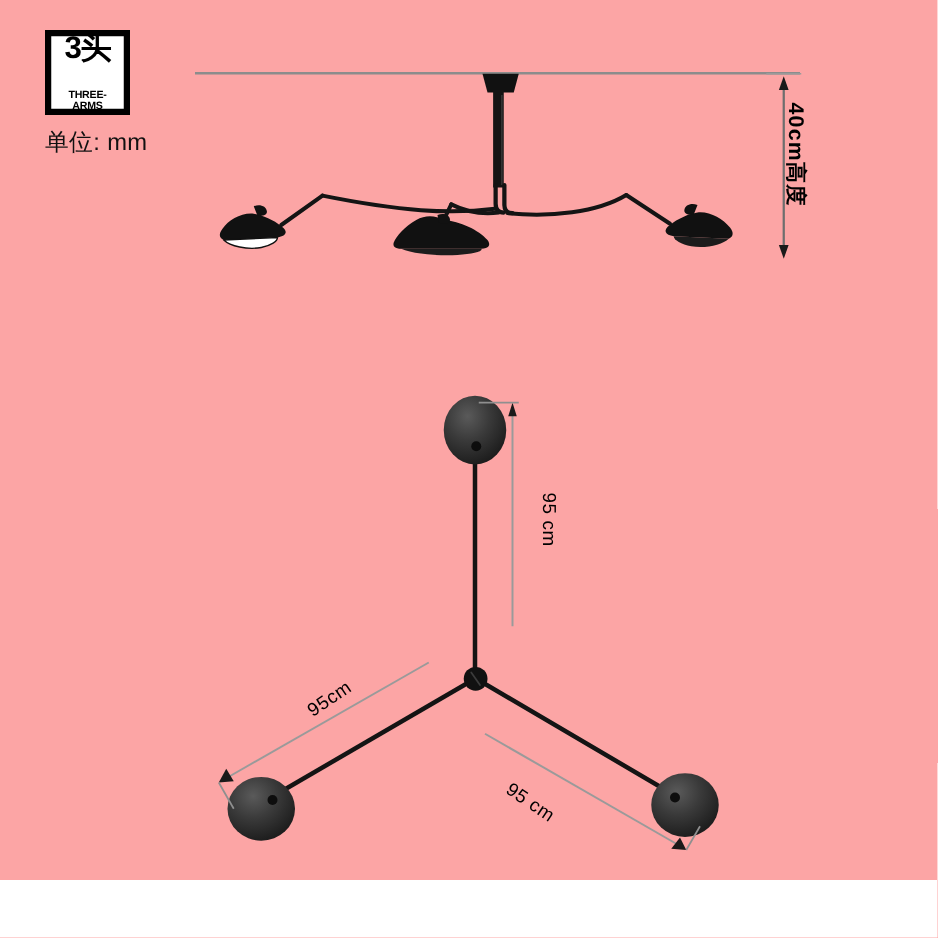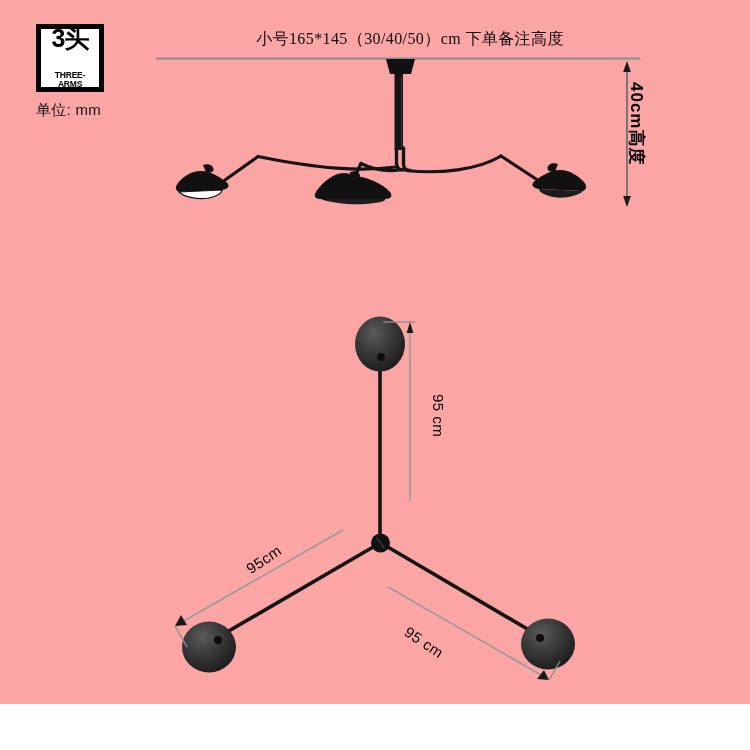--- a/index.html
+++ b/index.html
@@ -56,21 +56,21 @@
     font-size: 8.5px;
     font-weight: 700;
     color: #000000;
     text-align: center;
     line-height: 1.03;
     margin-top: 20px;
     letter-spacing: -0.2px;
   }
   #badge-unit {
     margin-top: 9px;
-    font-size: 15px;
+    font-size: 19px;
     color: #111111;
     white-space: nowrap;
     letter-spacing: 0.3px;
   }
 
   
   #title {
     position: absolute;
     left: 175px;
     top: 29px;
@@ -143,21 +143,20 @@
         <div id="badge-main">3头</div>
         <div id="badge-sub">
           <div>THREE-</div>
           <div>ARMS</div>
         </div>
       </div>
     </div>
     <div id="badge-unit">单位: mm</div>
   </div>
 
-  <div id="title">小号165*145（30/40/50）cm 下单备注高度</div>
 
   <svg class="svg-layer" viewBox="0 0 750 750" xmlns="http://www.w3.org/2000/svg">
 
     <line x1="156" y1="58.5" x2="640" y2="58.5" stroke="#8c8c8c" stroke-width="2"></line>
 
     <path d="M 386 59 L 415 59 L 411 74 L 390 74 Z" fill="#111111"></path>
 
     <rect x="394.5" y="72" width="8.5" height="78" fill="#141414"></rect>
     <line x1="401.5" y1="76" x2="401.5" y2="148" stroke="#3a3a3a" stroke-width="1.1"></line>
 

